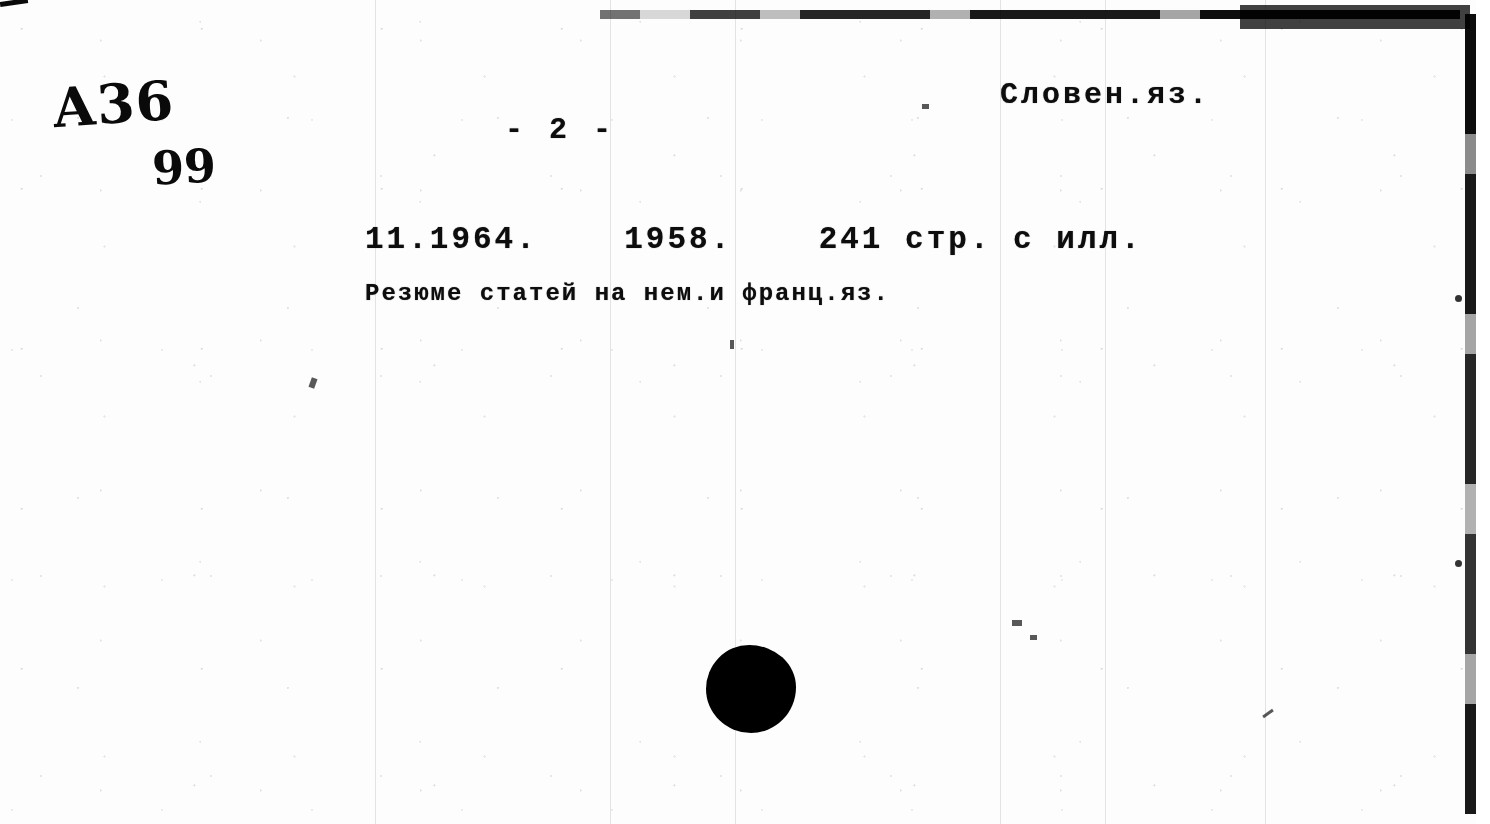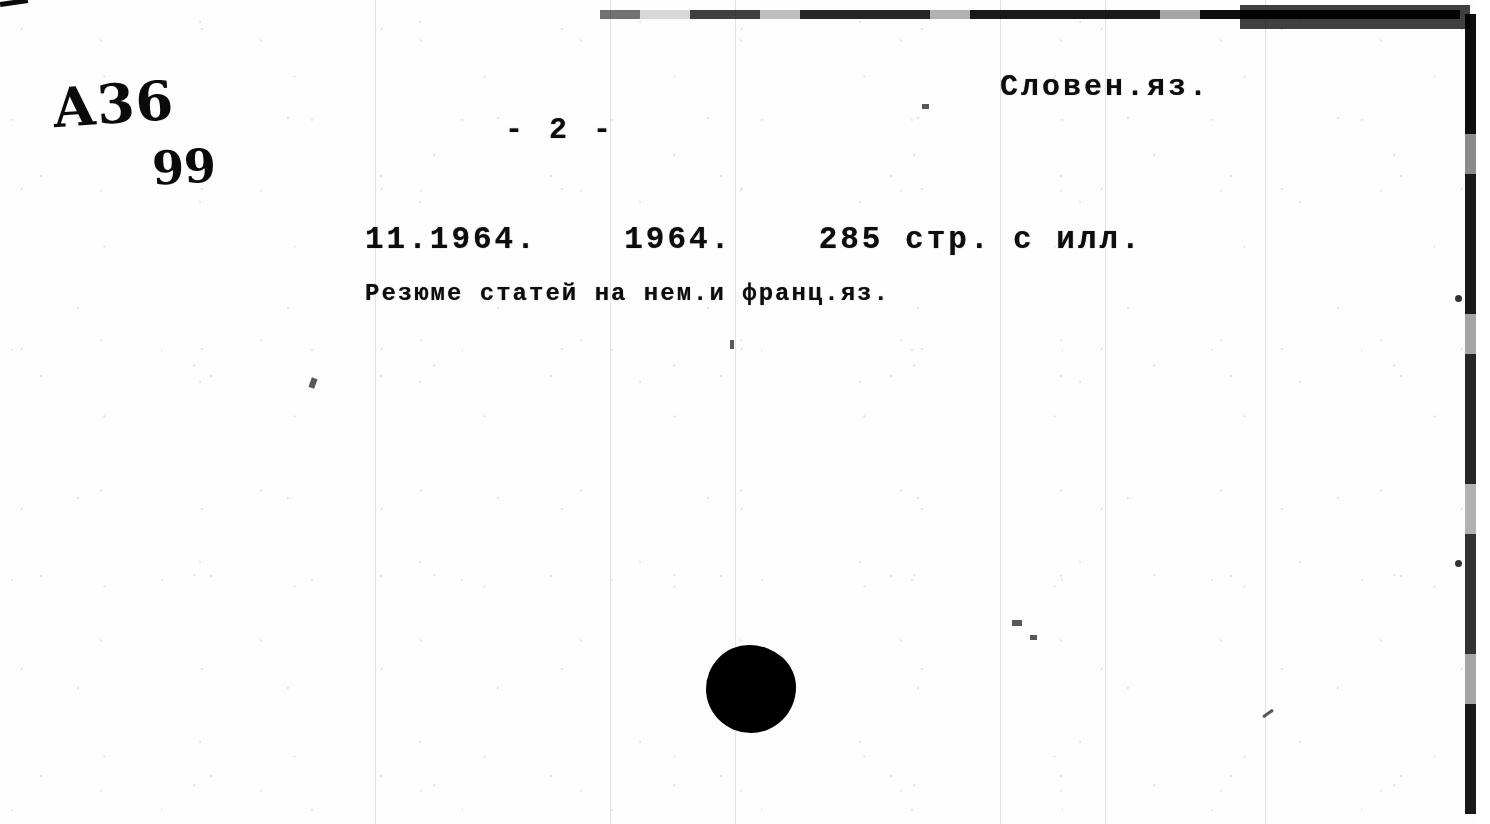--- a/index.html
+++ b/index.html
@@ -111,21 +111,21 @@
   .typed {
     position: absolute;
     color: #0d0d0d;
     font-family: "Liberation Mono", "DejaVu Sans Mono", monospace;
     font-weight: 700;
     white-space: pre;
     letter-spacing: 2px;
     text-shadow: 0 0 1px rgba(0,0,0,.55);
   }
 
-  #lang-label   { left: 1000px; top: 70px;  font-size: 30px; letter-spacing: 3px; }
+  #lang-label   { left: 1000px; top: 78px;  font-size: 30px; letter-spacing: 3px; }
   #page-number  { left: 505px;  top: 113px; font-size: 30px; letter-spacing: 4px; }
   #line-issue   { left: 365px;  top: 222px; font-size: 31px; letter-spacing: 3px; }
   #line-summary { left: 365px;  top: 280px; font-size: 24px; letter-spacing: 2px; }
 
   
   .handwritten {
     position: absolute;
     color: #0a0a0a;
     font-family: "DejaVu Serif", serif;
     font-weight: 700;
@@ -188,21 +188,21 @@
   <div class="border-right-speck" style="top:295px"></div>
 
   <div class="handwritten" id="callno-top">А36</div>
   <div id="callno-dash"></div>
   <div class="handwritten" id="callno-bottom">99</div>
 
   <div class="typed" id="lang-label">Словен.яз.</div>
 
   <div class="typed" id="page-number">- 2 -</div>
 
-  <div class="typed" id="line-issue">11.1964.    1964.    285 стр. с илл.</div>
+  <div class="typed" id="line-issue">11.1964.    1958.    241 стр. с илл.</div>
 
   <div class="typed" id="line-summary">Резюме статей на нем.и франц.яз.</div>
 
   <div id="ink-blot"></div>
 
   <div class="smudge" style="left:310px; top:378px; width:6px; height:10px; transform:rotate(20deg);"></div>
   <div class="smudge" style="left:1012px; top:620px; width:10px; height:6px;"></div>
   <div class="smudge" style="left:1030px; top:635px; width:7px; height:5px;"></div>
   <div class="smudge" style="left:1262px; top:712px; width:12px; height:3px; transform:rotate(-35deg);"></div>
   <div class="smudge" style="left:730px; top:340px; width:4px; height:9px;"></div>

